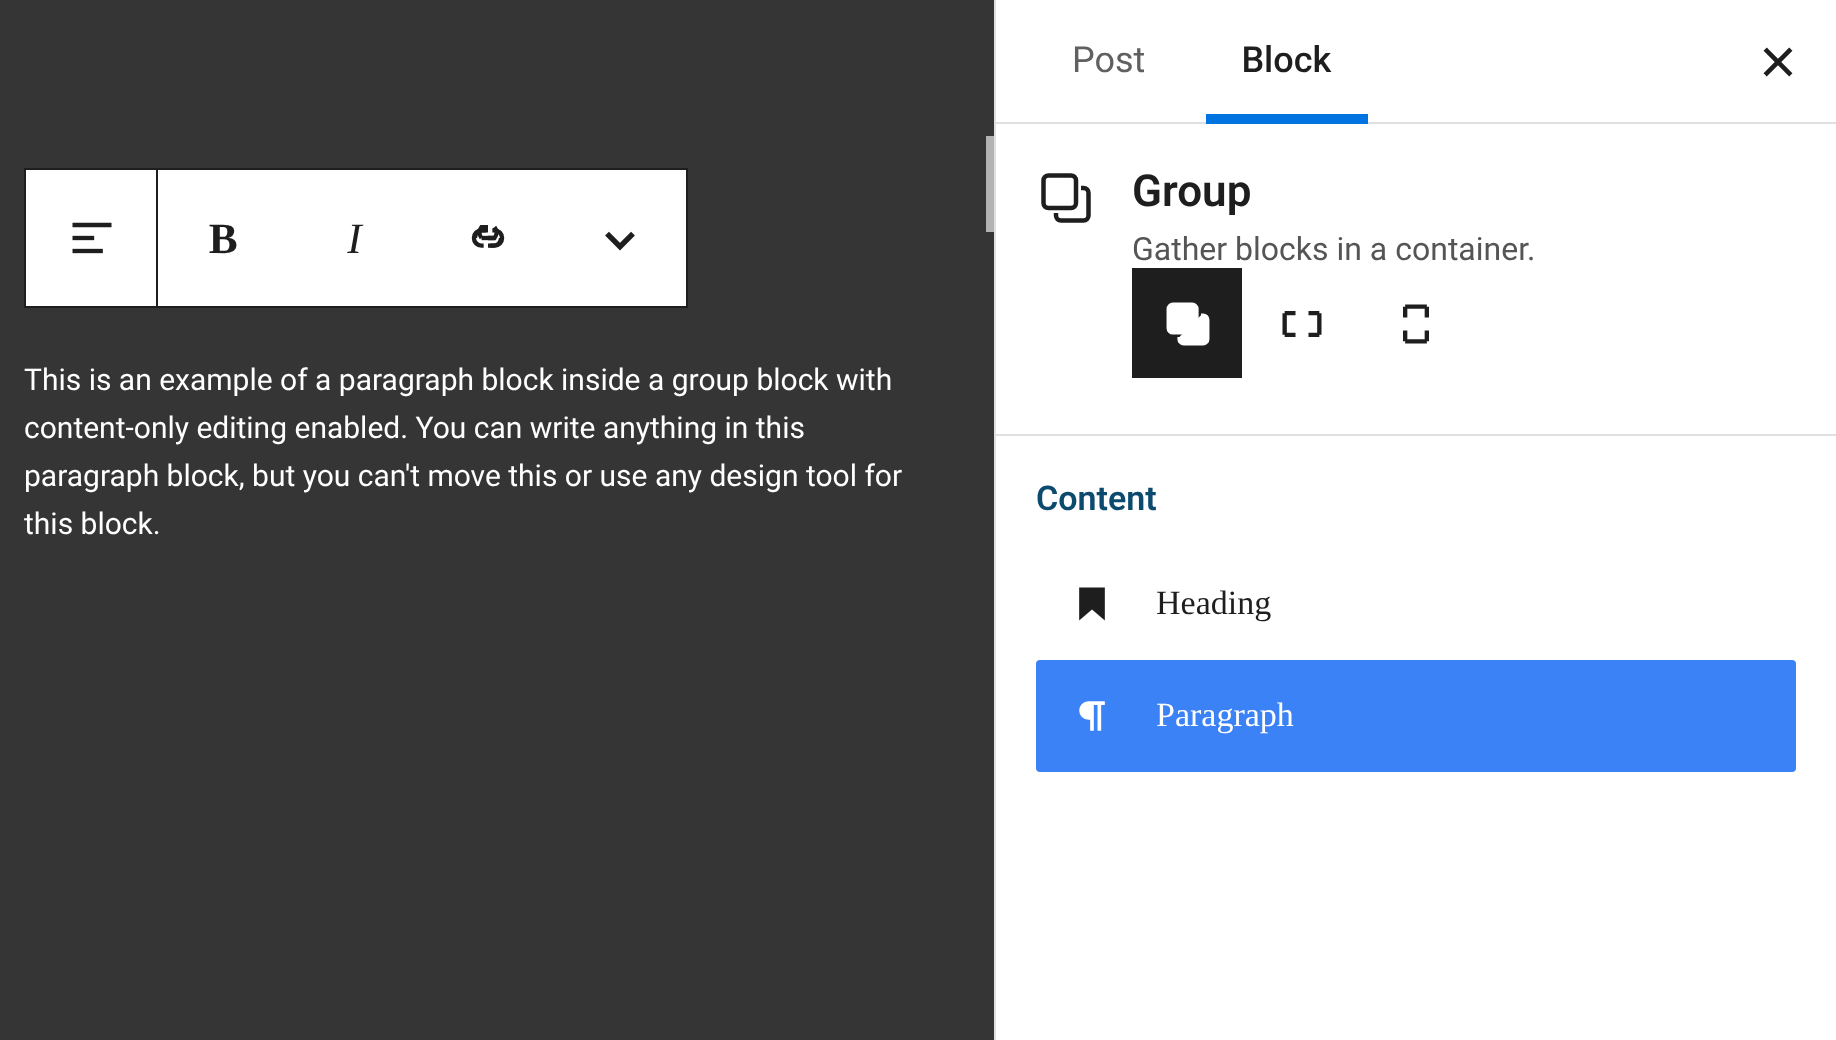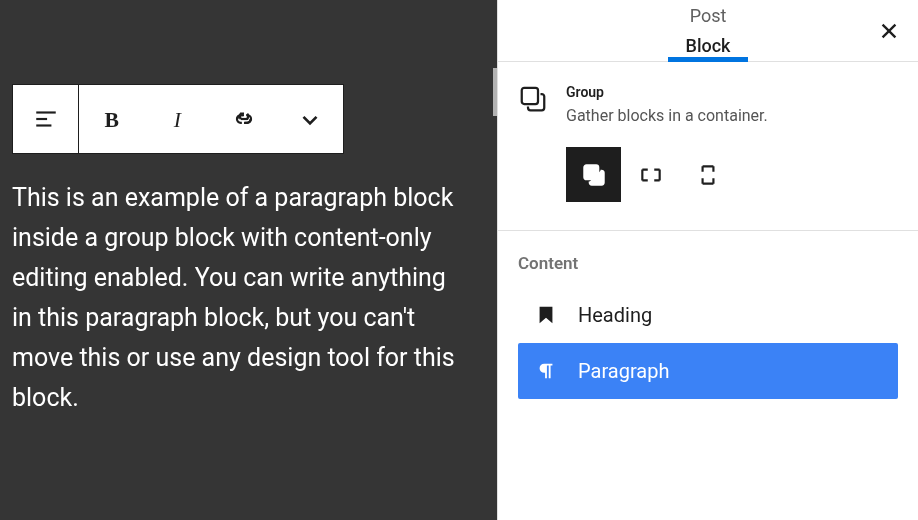--- a/index.html
+++ b/index.html
@@ -32,21 +32,21 @@
       align-items: center;
       justify-content: center;
       cursor: pointer;
       background: #fff;
     }
     .toolbar-btn:first-child {
       border-right: 1px solid #1e1e1e;
     }
     .toolbar-btn svg { width: 26px; height: 26px; }
     .paragraph-text {
-      font-size: 25px;
+      font-size: 15px;
       line-height: 1.6;
       margin-top: 24px;
       padding-left: 4px;
       padding-right: 30px;
       font-weight: 400;
     }
     .scroll-indicator {
       position: absolute;
       right: -6px;
       top: 68px;
@@ -60,21 +60,20 @@
       border-left: 1px solid #e0e0e0;
       position: relative;
     }
     .tabs {
       display: flex;
       align-items: center;
       height: 62px;
       border-bottom: 1px solid #e0e0e0;
       padding: 0 14px;
       position: relative;
-      flex-direction: column;
     }
     .tab {
       padding: 0 24px;
       height: 100%;
       display: flex;
       align-items: center;
       font-size: 18px;
       color: #606060;
       cursor: pointer;
       font-weight: 400;
@@ -112,29 +111,28 @@
       display: flex;
       gap: 18px;
     }
     .block-icon {
       width: 30px;
       height: 30px;
       flex-shrink: 0;
     }
     .block-details { flex: 1; }
     .block-title {
-      font-size: 14px;
+      font-size: 22px;
       font-weight: 600;
       color: #1e1e1e;
       margin-bottom: 6px;
     }
     .block-desc {
       font-size: 16px;
       color: #555;
-      margin-bottom: 22px;
     }
     .layout-options {
       display: flex;
       gap: 2px;
     }
     .layout-btn {
       width: 55px;
       height: 55px;
       display: flex;
       align-items: center;
@@ -144,32 +142,33 @@
     .layout-btn.active {
       background: #1e1e1e;
     }
     .layout-btn.active svg { fill: #fff; stroke: #fff; }
     .content-section {
       padding: 22px 20px 0 20px;
     }
     .content-title {
       font-size: 17px;
       font-weight: 600;
-      color: #737373;
+      color: #0c4a6e;
       margin-bottom: 14px;
     }
     .content-item {
       display: flex;
-      align-items: flex-start;
+      align-items: center;
       gap: 20px;
       padding: 16px 16px;
-      font-size: 20px;
+      font-size: 17px;
       color: #1e1e1e;
       cursor: pointer;
       border-radius: 2px;
+      font-family: Liberation Serif, serif;
     }
     .content-item.active {
       background: #3b82f6;
       color: #fff;
     }
     .content-item-icon {
       width: 24px;
       height: 24px;
       display: flex;
       align-items: center;

